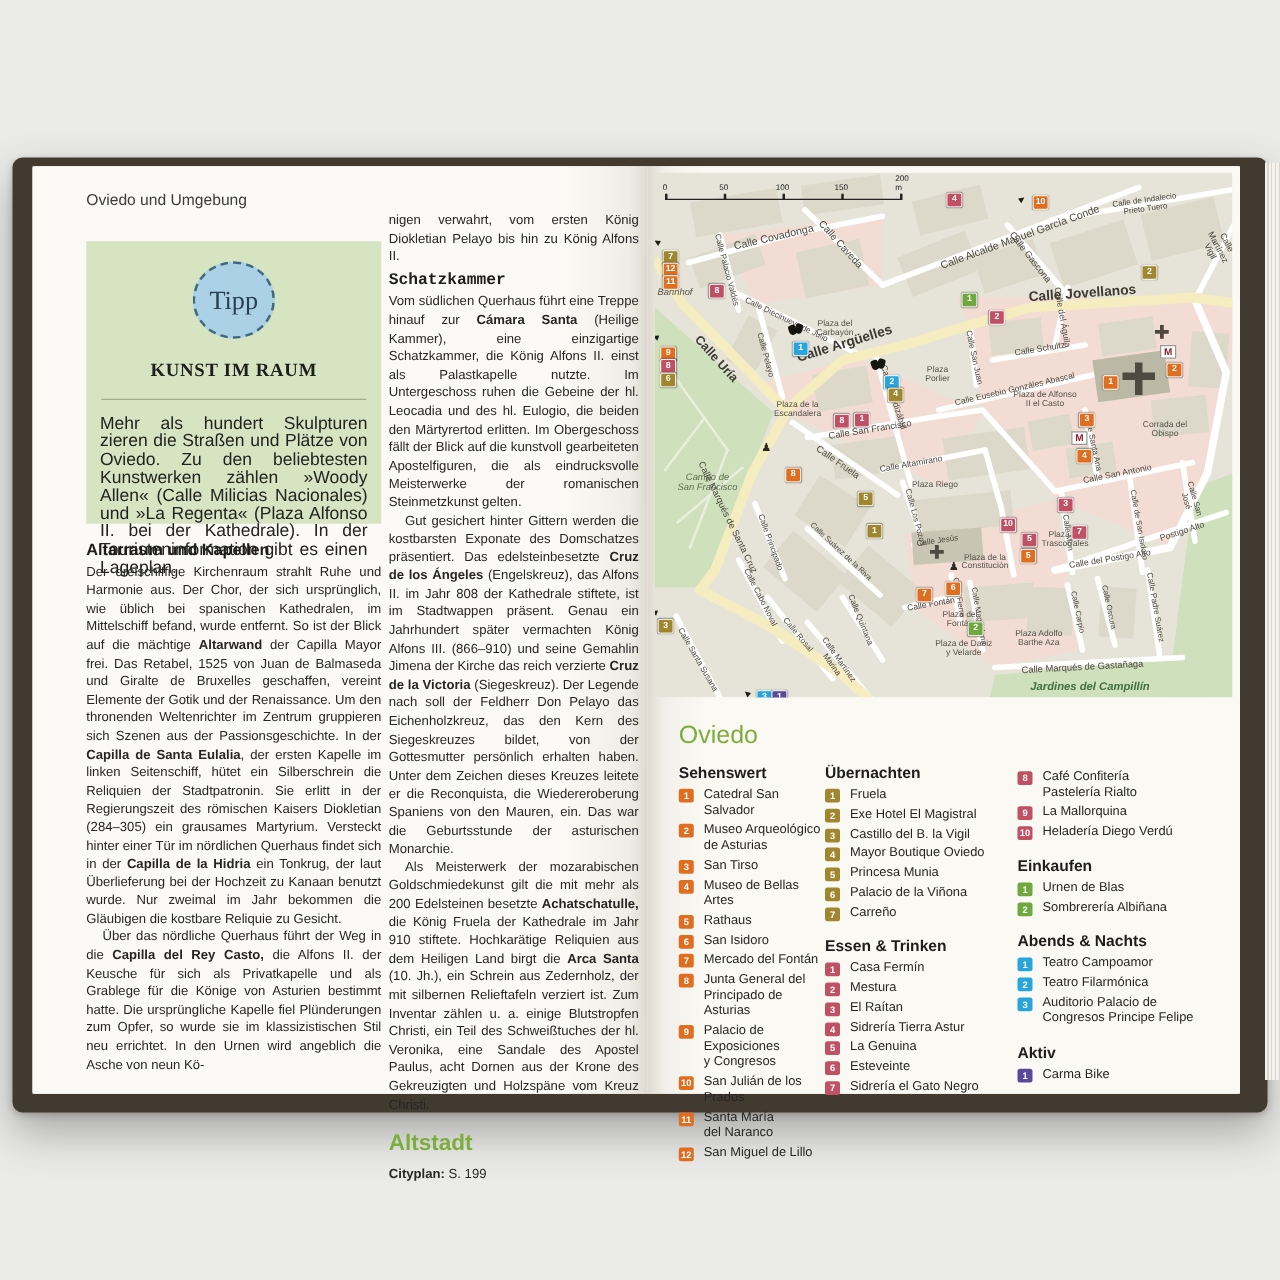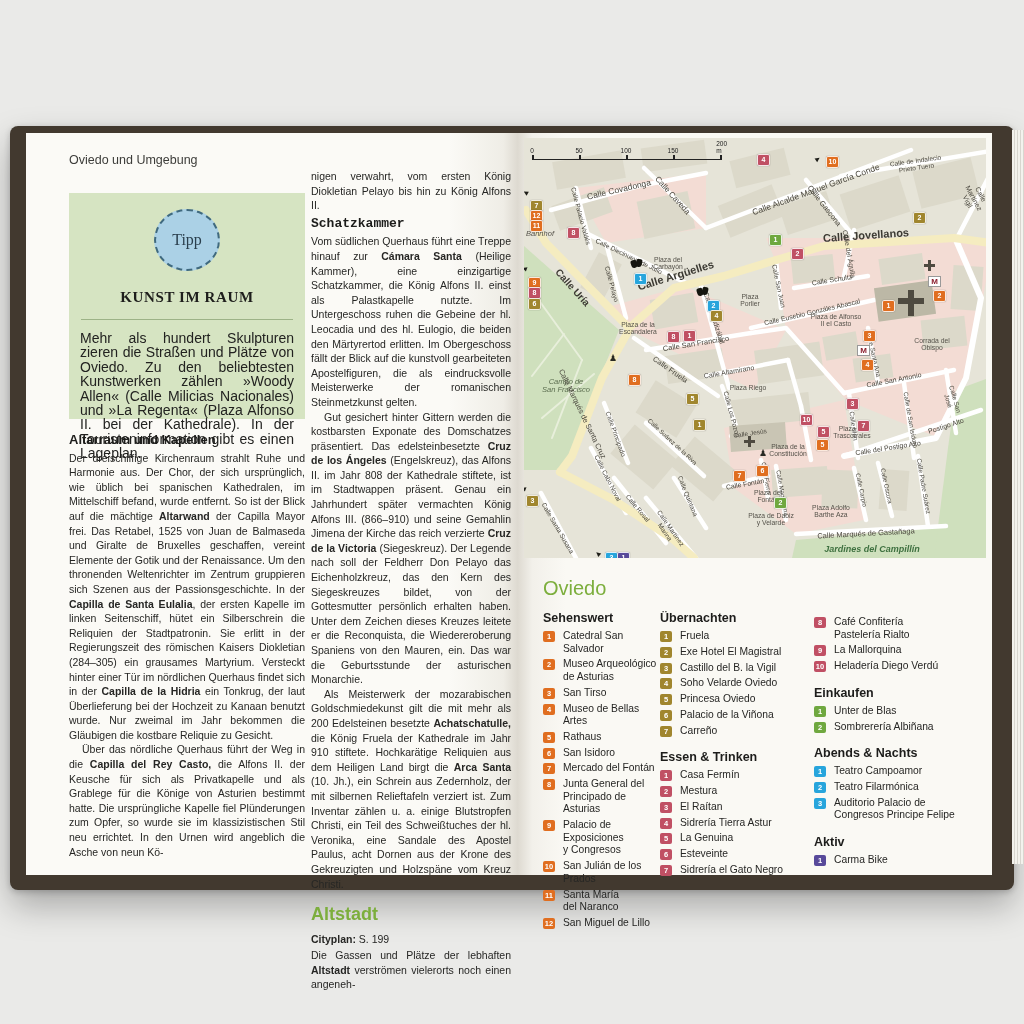--- a/index.html
+++ b/index.html
@@ -11,21 +11,21 @@
   .page-stack{position:absolute;right:-16px;top:4px;width:18px;height:734px;border-radius:0 3px 3px 0;
     background:repeating-linear-gradient(90deg,#f3f2ed 0 2px,#d8d6cf 2px 3px);}
   .page{position:absolute;top:0;height:742px;}
   .page-left{left:0;width:492px;background:linear-gradient(to right,#fbfaf6 86%,#efede6 97%,#ddd9d0 100%);}
   .page-right{left:492px;width:474px;background:linear-gradient(to right,#dedad1 0%,#f2f0ea 3%,#faf9f4 10%);}
   
   .lp-header{position:absolute;left:43px;top:20px;font-size:12.5px;color:#3c3c39;}
   .tipp{position:absolute;left:43px;top:60px;width:236px;height:226px;}
   .tipp-badge{position:absolute;left:50%;top:16px;transform:translateX(-50%);width:62px;height:58px;
     border-radius:50%;border:2px dashed #3f697f;display:flex;align-items:center;justify-content:center;
-    font-family:"Liberation Serif",serif;font-size:16px;color:#2a3f4d;}
+    font-family:"Liberation Serif",serif;font-size:21px;color:#2a3f4d;}
   .tipp-title{position:absolute;left:0;right:0;top:96px;text-align:center;
     font-family:"Liberation Serif",serif;font-weight:700;font-size:15px;letter-spacing:.6px;color:#1e1e1c;}
   .tipp-rule{position:absolute;left:12px;right:12px;top:126px;height:1px;background:#9db387;}
   .tipp-body{position:absolute;left:11px;right:11px;top:138px;font-size:14px;line-height:14.4px;
     text-align:justify;color:#222220;}
   .col{position:absolute;font-size:10.5px;line-height:14.6px;color:#262624;text-align:justify;}
   #col1{left:43px;top:300px;width:236px;}
   #col2{left:285px;top:36px;width:200px;}
   .section-heading{font-size:13px;font-weight:700;color:#1d1d1b;margin:0 0 3px 0;}
   .par{margin:0;}
@@ -96,21 +96,20 @@
             <p class="par ind"><span>Über das nördliche Querhaus führt der Weg in die </span><b>Capilla del Rey Casto,</b><span> die Alfons II. der Keusche für sich als Privatkapelle und als Grablege für die Könige von Asturien bestimmt hatte. Die ursprüngliche Kapelle fiel Plünderungen zum Opfer, so wurde sie im klassizistischen Stil neu errichtet. In den Urnen wird angeblich die Asche von neun Kö-</span></p>
           </div>
         <div class="col" id="col2">
             <p class="par"><span>nigen verwahrt, vom ersten König Diokletian Pelayo bis hin zu König Alfons II.</span></p>
             <h3 class="section-heading" style="margin-top: 4px; font-family: Liberation Mono, monospace;">Schatzkammer</h3>
             <p class="par"><span>Vom südlichen Querhaus führt eine Treppe hinauf zur </span><b>Cámara Santa</b><span> (Heilige Kammer), eine einzigartige Schatzkammer, die König Alfons II. einst als Palastkapelle nutzte. Im Untergeschoss ruhen die Gebeine der hl. Leocadia und des hl. Eulogio, die beiden den Märtyrertod erlitten. Im Obergeschoss fällt der Blick auf die kunstvoll gearbeiteten Apostelfiguren, die als eindrucksvolle Meisterwerke der romanischen Steinmetzkunst gelten.</span></p>
             <p class="par ind"><span>Gut gesichert hinter Gittern werden die kostbarsten Exponate des Domschatzes präsentiert. Das edelsteinbesetzte </span><b>Cruz de los Ángeles</b><span> (Engelskreuz), das Alfons II. im Jahr 808 der Kathedrale stiftete, ist im Stadtwappen präsent. Genau ein Jahrhundert später vermachten König Alfons III. (866–910) und seine Gemahlin Jimena der Kirche das reich verzierte </span><b>Cruz de la Victoria</b><span> (Siegeskreuz). Der Legende nach soll der Feldherr Don Pelayo das Eichenholzkreuz, das den Kern des Siegeskreuzes bildet, von der Gottesmutter persönlich erhalten haben. Unter dem Zeichen dieses Kreuzes leitete er die Reconquista, die Wiedereroberung Spaniens von den Mauren, ein. Das war die Geburtsstunde der asturischen Monarchie.</span></p>
             <p class="par ind"><span>Als Meisterwerk der mozarabischen Goldschmiedekunst gilt die mit mehr als 200 Edelsteinen besetzte </span><b>Achatschatulle,</b><span> die König Fruela der Kathedrale im Jahr 910 stiftete. Hochkarätige Reliquien aus dem Heiligen Land birgt die </span><b>Arca Santa</b><span> (10. Jh.), ein Schrein aus Zedernholz, der mit silbernen Relieftafeln verziert ist. Zum Inventar zählen u. a. einige Blutstropfen Christi, ein Teil des Schweißtuches der hl. Veronika, eine Sandale des Apostel Paulus, acht Dornen aus der Krone des Gekreuzigten und Holzspäne vom Kreuz Christi.</span></p>
             <h2 class="big-heading green-txt" style="color: rgb(124, 174, 60);">Altstadt</h2>
             <p class="cityplan"><b>Cityplan:</b><span> S. 199</span></p>
-            <p class="par"><span>Die Gassen und Plätze der lebhaften </span><b>Altstadt</b><span> verströmen vielerorts noch einen angeneh-</span></p>
           </div>
       </div>
 
       <div class="page page-right">
         <div id="map">
             <svg width="462" height="420" viewBox="0 0 462 420">
               <rect x="0" y="0" width="462" height="420" fill="#e6e4d8"></rect>
               <polygon points="242,100 470,100 445,235 415,300 322,262 262,192 252,124" fill="#f3dcd4"></polygon>
               <polygon points="80,170 160,148 262,192 230,252 105,192" fill="#f3dcd4"></polygon>
               <polygon points="200,290 320,262 340,382 272,396 210,350" fill="#f3dcd4"></polygon>
@@ -418,25 +417,25 @@
                 <div class="leg-item">
                   <span class="leg-badge" style="background: rgb(160, 134, 46);">2</span>
                   <span class="leg-label">Exe Hotel El Magistral</span>
                 </div>
                 <div class="leg-item">
                   <span class="leg-badge" style="background: rgb(160, 134, 46);">3</span>
                   <span class="leg-label">Castillo del B. la Vigil</span>
                 </div>
                 <div class="leg-item">
                   <span class="leg-badge" style="background: rgb(160, 134, 46);">4</span>
-                  <span class="leg-label">Soho Velarde Oviedo</span>
+                  <span class="leg-label">Mayor Boutique Oviedo</span>
                 </div>
                 <div class="leg-item">
                   <span class="leg-badge" style="background: rgb(160, 134, 46);">5</span>
-                  <span class="leg-label">Princesa Oviedo</span>
+                  <span class="leg-label">Princesa Munia</span>
                 </div>
                 <div class="leg-item">
                   <span class="leg-badge" style="background: rgb(160, 134, 46);">6</span>
                   <span class="leg-label">Palacio de la Viñona</span>
                 </div>
                 <div class="leg-item">
                   <span class="leg-badge" style="background: rgb(160, 134, 46);">7</span>
                   <span class="leg-label">Carreño</span>
                 </div>
               </div>
@@ -485,21 +484,21 @@
                 </div>
                 <div class="leg-item">
                   <span class="leg-badge" style="background: rgb(192, 80, 100);">10</span>
                   <span class="leg-label">Heladería Diego Verdú</span>
                 </div>
               </div>
               <div class="leg-section">
                 <div class="leg-title">Einkaufen</div>
                 <div class="leg-item">
                   <span class="leg-badge" style="background: rgb(111, 168, 63);">1</span>
-                  <span class="leg-label">Unter de Blas</span>
+                  <span class="leg-label">Urnen de Blas</span>
                 </div>
                 <div class="leg-item">
                   <span class="leg-badge" style="background: rgb(111, 168, 63);">2</span>
                   <span class="leg-label">Sombrerería Albiñana</span>
                 </div>
               </div>
               <div class="leg-section">
                 <div class="leg-title">Abends &amp; Nachts</div>
                 <div class="leg-item">
                   <span class="leg-badge" style="background: rgb(39, 165, 220);">1</span>

